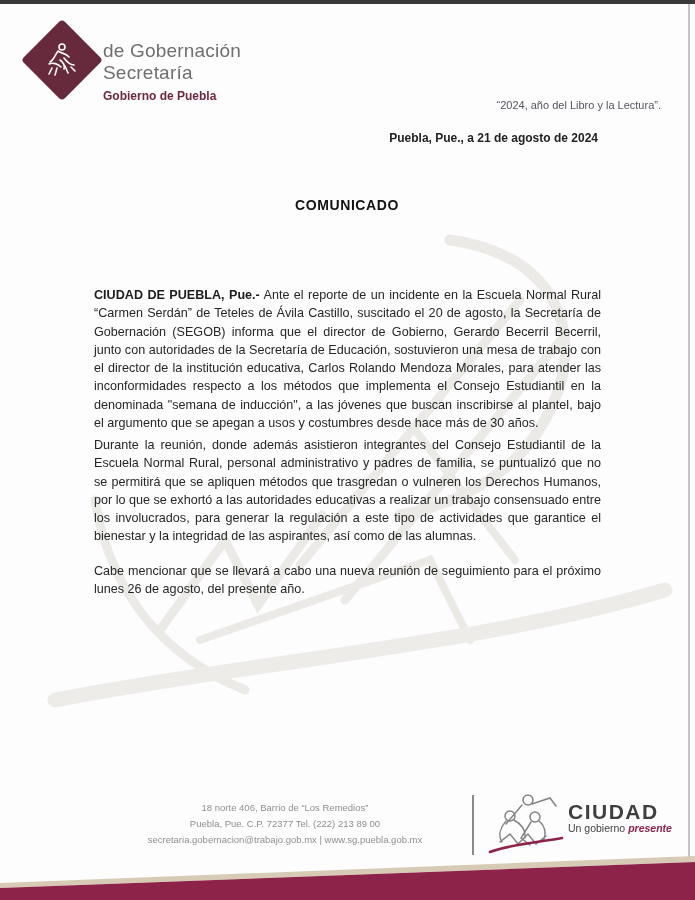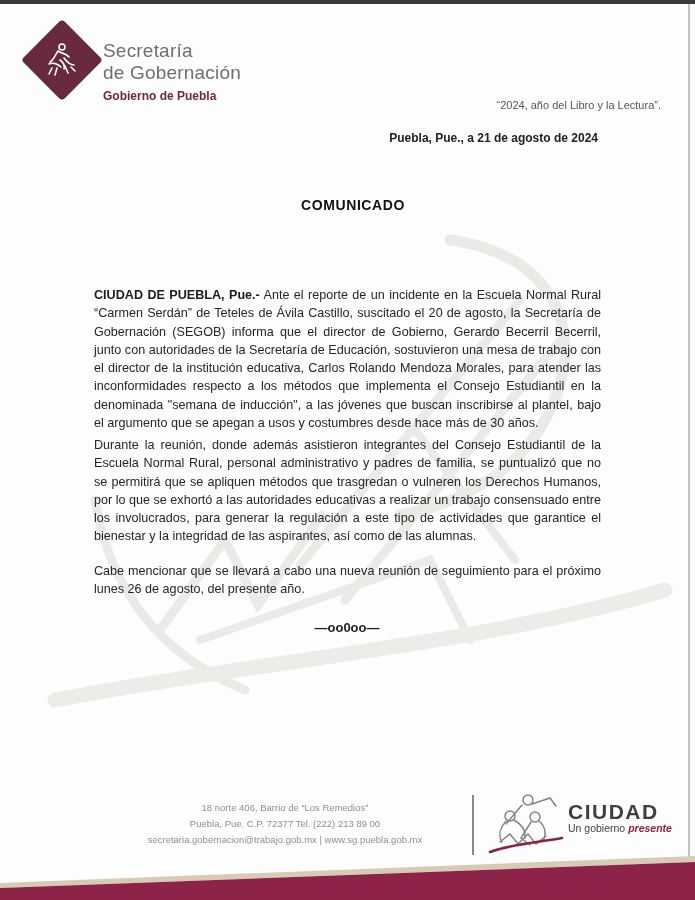--- a/index.html
+++ b/index.html
@@ -30,21 +30,21 @@
   .org-line{font-size:19px;line-height:22px;color:#6f6f6f;letter-spacing:0.2px;}
   .org-sub{margin-top:5px;font-size:12px;font-weight:bold;}
 
   .pbl-logo{position:absolute;left:594px;top:48px;z-index:2;display:flex;align-items:center;}
   .pbl-letters{font-weight:800;font-size:15px;line-height:13px;letter-spacing:0.5px;}
   .pbl-bottom{padding-left:2px;}
   .tagline{position:absolute;right:34px;top:99px;z-index:2;font-size:11px;color:#55555f;}
 
   .date-line{position:absolute;right:97px;top:131px;z-index:2;font-size:12px;font-weight:bold;color:#222;}
 
-  .doc-title{position:absolute;left:100px;top:197px;width:506px;z-index:2;
+  .doc-title{position:absolute;left:94px;top:197px;width:506px;z-index:2;
     text-align:center;font-size:14px;font-weight:bold;letter-spacing:0.6px;color:#111;}
 
   .para{position:absolute;left:94px;width:507px;z-index:2;
     font-size:12.6px;line-height:18.3px;text-align:justify;color:#262626;}
   .p1{top:286px;}
   .p2{top:436px;}
   .p3{top:562px;}
   .para b{color:#1d1d1d;}
 
   .separator{position:absolute;left:94px;top:620px;width:506px;z-index:2;
@@ -88,36 +88,35 @@
       <g fill="none" stroke="#ffffff" stroke-width="1.6" stroke-linecap="round">
         <circle cx="22" cy="9" r="3"></circle>
         <path d="M 18 13 C 15 17 14 22 10 24 M 18 13 C 22 16 26 15 29 19"></path>
         <path d="M 9 26 C 13 24 18 26 21 29 M 24 20 C 27 24 30 27 34 27"></path>
         <path d="M 12 30 L 9 36 M 17 30 L 15 37 M 25 28 L 28 35 M 31 29 L 35 33"></path>
         <path d="M 20 22 C 23 24 25 27 24 31"></path>
       </g>
     </svg>
   </div>
   <div class="org-block">
+    <div class="org-line">de Gobernación</div>
     <div class="org-line">Secretaría</div>
-    <div class="org-line">de Gobernación</div>
     <div class="org-sub" style="color:#6d2840;">Gobierno de Puebla</div>
   </div>
 
   <div class="tagline">“2024, año del Libro y la Lectura”.</div>
 
   <div class="date-line">Puebla, Pue., a 21 de agosto de 2024</div>
 
   <div class="doc-title">COMUNICADO</div>
 
   <div class="para p1"><b>CIUDAD DE PUEBLA, Pue.-</b><span> Ante el reporte de un incidente en la Escuela Normal Rural “Carmen Serdán” de Teteles de Ávila Castillo, suscitado el 20 de agosto, la Secretaría de Gobernación (SEGOB) informa que el director de Gobierno, Gerardo Becerril Becerril, junto con autoridades de la Secretaría de Educación, sostuvieron una mesa de trabajo con el director de la institución educativa, Carlos Rolando Mendoza Morales, para atender las inconformidades respecto a los métodos que implementa el Consejo Estudiantil en la denominada "semana de inducción", a las jóvenes que buscan inscribirse al plantel, bajo el argumento que se apegan a usos y costumbres desde hace más de 30 años.</span></div>
   <div class="para p2"><span>Durante la reunión, donde además asistieron integrantes del Consejo Estudiantil de la Escuela Normal Rural, personal administrativo y padres de familia, se puntualizó que no se permitirá que se apliquen métodos que trasgredan o vulneren los Derechos Humanos, por lo que se exhortó a las autoridades educativas a realizar un trabajo consensuado entre los involucrados, para generar la regulación a este tipo de actividades que garantice el bienestar y la integridad de las aspirantes, así como de las alumnas.</span></div>
   <div class="para p3"><span>Cabe mencionar que se llevará a cabo una nueva reunión de seguimiento para el próximo lunes 26 de agosto, del presente año.</span></div>
 
-  <div class="separator">—oo0oo—</div>
 
   <div class="addr">
     <div>18 norte 406, Barrio de “Los Remedios”</div>
     <div>Puebla, Pue. C.P. 72377 Tel. (222) 213 89 00</div>
     <div>secretaria.gobernacion@trabajo.gob.mx | www.sg.puebla.gob.mx</div>
   </div>
   <div class="foot-divider"></div>
 
   <div class="foot-logo">
     <svg class="heroes" width="76" height="68" viewBox="0 0 76 68">

